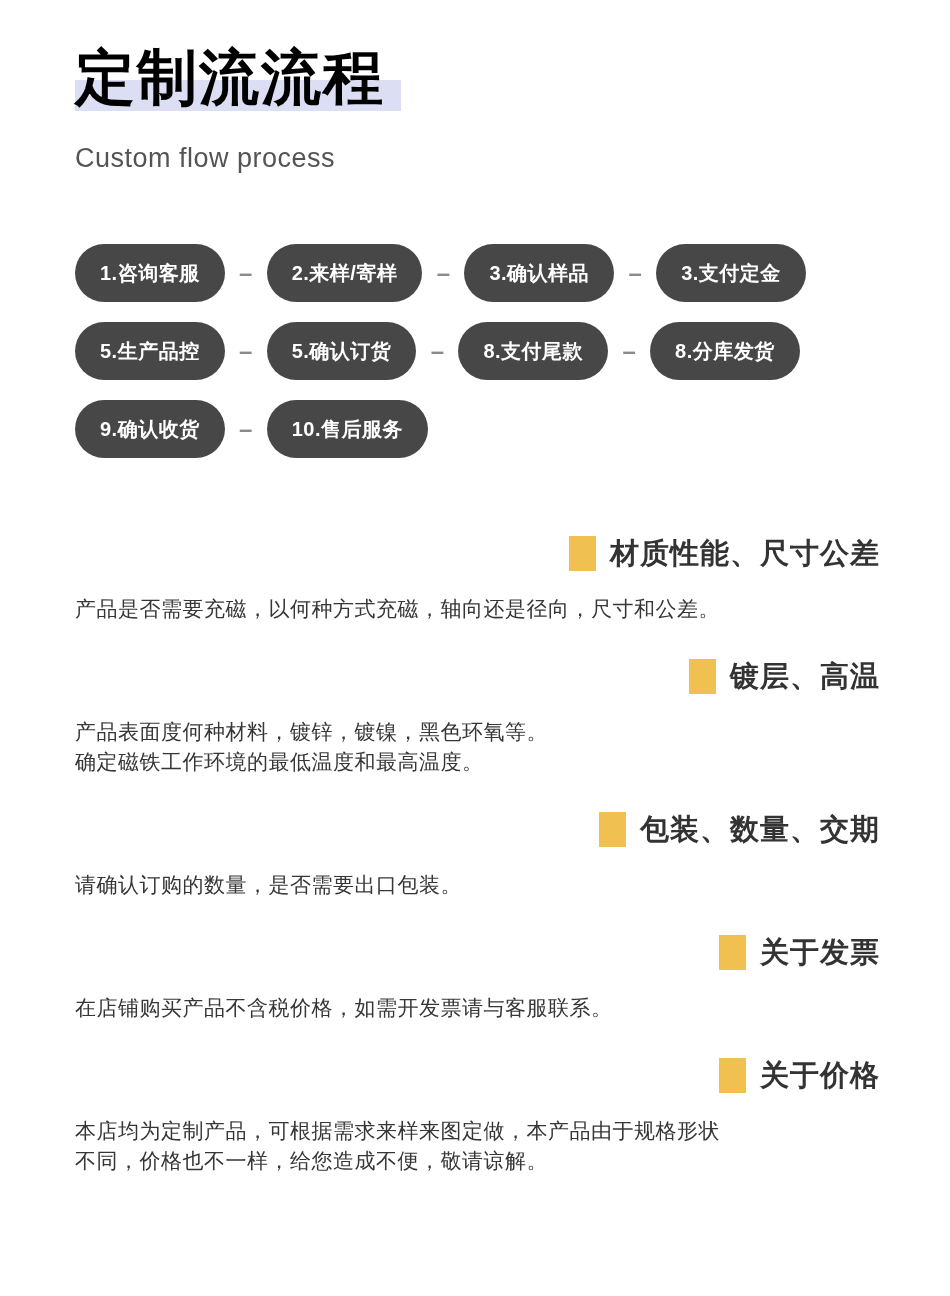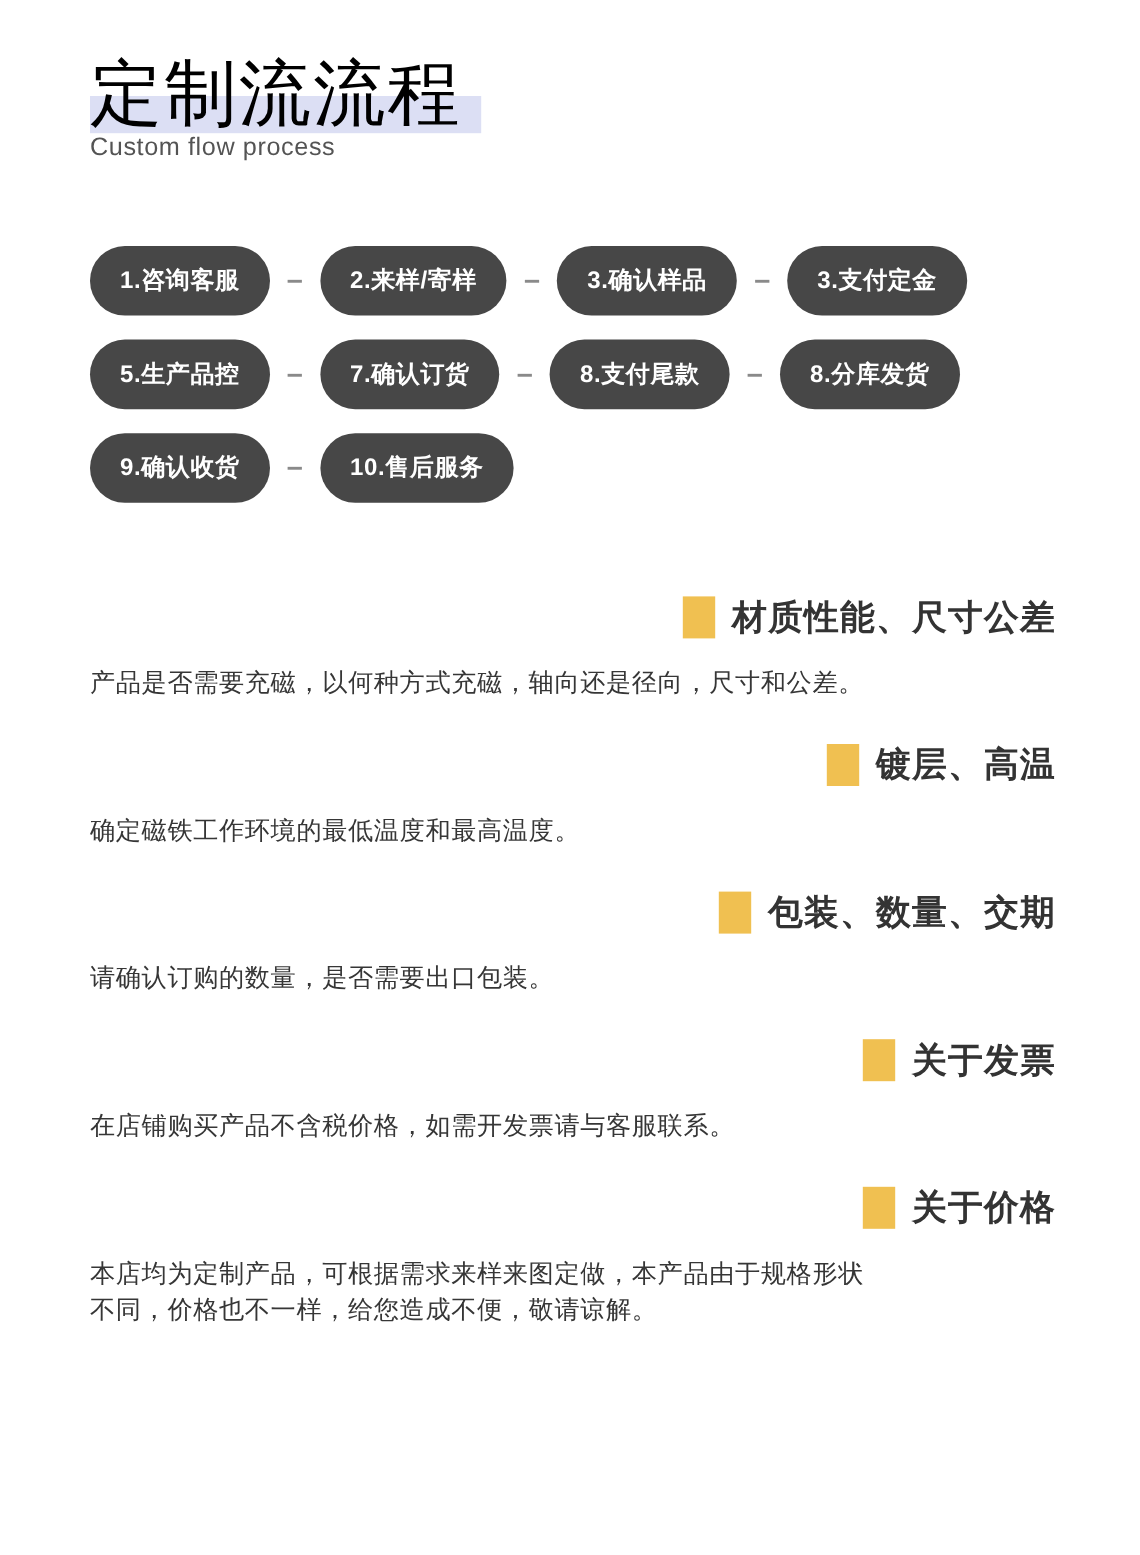--- a/index.html
+++ b/index.html
@@ -16,30 +16,30 @@
     font-family:"Liberation Sans","DejaVu Sans",sans-serif;
     color:var(--ink);
     overflow:hidden;
   }
   .page{padding:46px 70px 0 75px;}
 
   
   .title{
     display:inline-block;
     font-size:60px;
-    font-weight:400;
+    font-weight:700;
     letter-spacing:2px;
     line-height:1.08;
     color:#000;
     background:linear-gradient(to bottom, transparent 52%, var(--hl) 52%);
     padding-right:16px;
   }
   .subtitle{
-    margin-top:0;
-    font-size:21px;
+    margin-top:32px;
+    font-size:27px;
     color:#545454;
     letter-spacing:.5px;
   }
   .tagline{
     margin-top:58px;
     font-size:32px;
     font-weight:500;
     color:#3d3d3d;
     letter-spacing:1px;
   }
@@ -116,21 +116,21 @@
         <span class="connector">–</span>
         <div class="pill">2.来样/寄样</div>
         <span class="connector">–</span>
         <div class="pill">3.确认样品</div>
         <span class="connector">–</span>
         <div class="pill">3.支付定金</div>
       </div>
       <div class="flow-row">
         <div class="pill">5.生产品控</div>
         <span class="connector">–</span>
-        <div class="pill">7.确认订货</div>
+        <div class="pill">5.确认订货</div>
         <span class="connector">–</span>
         <div class="pill">8.支付尾款</div>
         <span class="connector">–</span>
         <div class="pill">8.分库发货</div>
       </div>
       <div class="flow-row">
         <div class="pill">9.确认收货</div>
         <span class="connector">–</span>
         <div class="pill">10.售后服务</div>
       </div>
@@ -142,20 +142,21 @@
           <span class="marker"></span>
           <span class="sec-heading-text">材质性能、尺寸公差</span>
         </h3>
         <p class="sec-line">产品是否需要充磁，以何种方式充磁，轴向还是径向，尺寸和公差。</p>
       </section>
       <section class="info-section">
         <h3 class="sec-heading">
           <span class="marker"></span>
           <span class="sec-heading-text">镀层、高温</span>
         </h3>
+        <p class="sec-line">产品表面度何种材料，镀锌，镀镍，黑色环氧等。</p>
         <p class="sec-line">确定磁铁工作环境的最低温度和最高温度。</p>
       </section>
       <section class="info-section">
         <h3 class="sec-heading">
           <span class="marker"></span>
           <span class="sec-heading-text">包装、数量、交期</span>
         </h3>
         <p class="sec-line">请确认订购的数量，是否需要出口包装。</p>
       </section>
       <section class="info-section">

